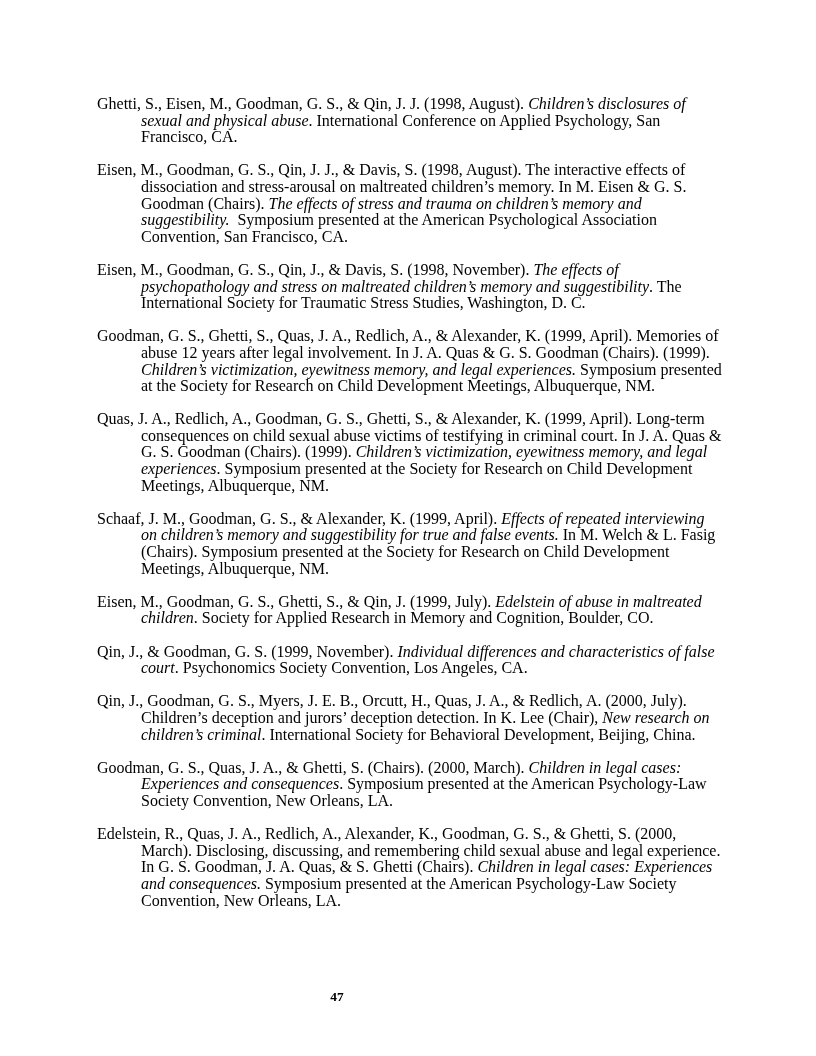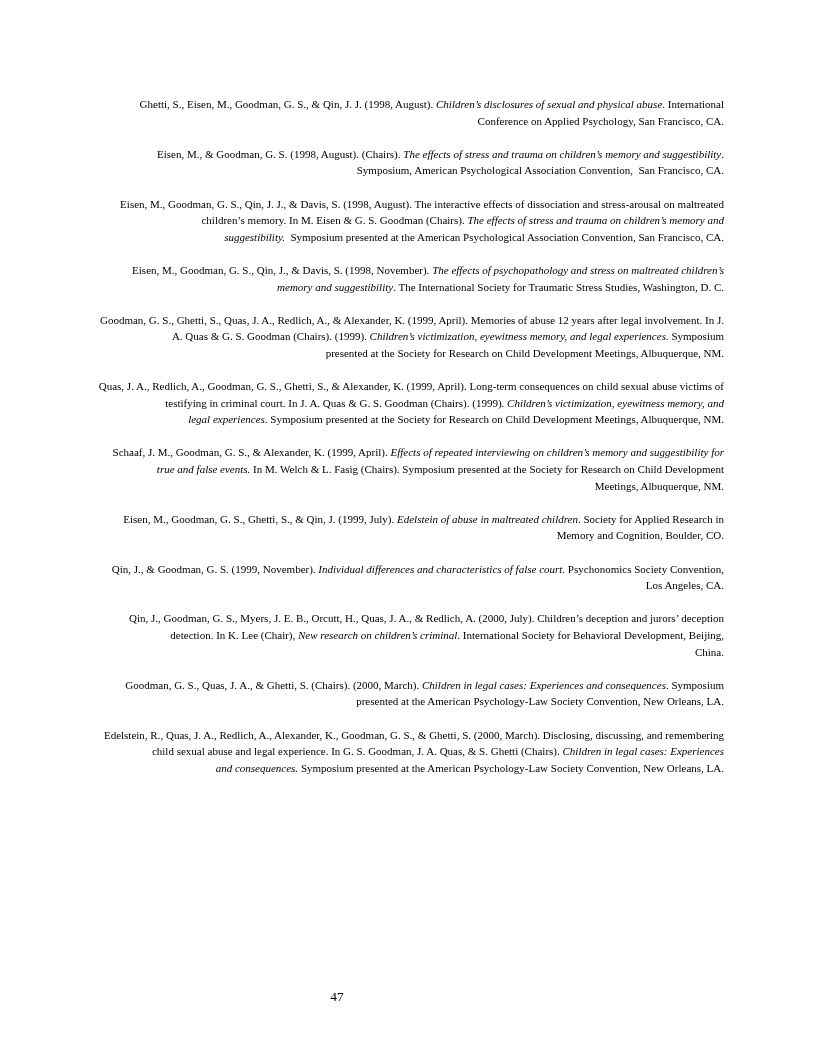--- a/index.html
+++ b/index.html
@@ -19,45 +19,44 @@
   .content {
     position: absolute;
     left: 97px;
     top: 96px;
     width: 627px;
   }
   .entry {
     margin: 0 0 16.6px 0;
     padding-left: 44px;
     text-indent: -44px;
-    font-size: 11px;
+    font-size: 16px;
     line-height: 16.6px;
     white-space: pre-wrap;
-    text-align: right;
   }
   .entry span.it {
     font-style: italic;
   }
   .page-number {
     position: absolute;
     top: 989px;
     left: 0;
     width: 674px;
     text-align: center;
     font-size: 13.4px;
     line-height: 16.6px;
+    font-weight: bold;
   }
 </style>
 </head>
 <body>
 
 <div class="page">
   <div class="content">
       <p class="entry"><span class="rm">Ghetti, S., Eisen, M., Goodman, G. S., &amp; Qin, J. J. (1998, August). </span><span class="it">Children’s disclosures of sexual and physical abuse</span><span class="rm">. International Conference on Applied Psychology, San Francisco, CA.</span></p>
-      <p class="entry"><span class="rm">Eisen, M., &amp; Goodman, G. S. (1998, August). (Chairs). </span><span class="it">The effects of stress and trauma on children’s memory and suggestibility</span><span class="rm">.  Symposium, American Psychological Association Convention,  San Francisco, CA.</span></p>
       <p class="entry"><span class="rm">Eisen, M., Goodman, G. S., Qin, J. J., &amp; Davis, S. (1998, August). The interactive effects of dissociation and stress-arousal on maltreated children’s memory. In M. Eisen &amp; G. S. Goodman (Chairs). </span><span class="it">The effects of stress and trauma on children’s memory and suggestibility.</span><span class="rm">  Symposium presented at the American Psychological Association Convention, San Francisco, CA.</span></p>
       <p class="entry"><span class="rm">Eisen, M., Goodman, G. S., Qin, J., &amp; Davis, S. (1998, November). </span><span class="it">The effects of psychopathology and stress on maltreated children’s memory and suggestibility</span><span class="rm">. The International Society for Traumatic Stress Studies, Washington, D. C.</span></p>
       <p class="entry"><span class="rm">Goodman, G. S., Ghetti, S., Quas, J. A., Redlich, A., &amp; Alexander, K. (1999, April). Memories of abuse 12 years after legal involvement. In J. A. Quas &amp; G. S. Goodman (Chairs). (1999). </span><span class="it">Children’s victimization, eyewitness memory, and legal experiences.</span><span class="rm"> Symposium presented at the Society for Research on Child Development Meetings, Albuquerque, NM.</span></p>
       <p class="entry"><span class="rm">Quas, J. A., Redlich, A., Goodman, G. S., Ghetti, S., &amp; Alexander, K. (1999, April). Long-term consequences on child sexual abuse victims of testifying in criminal court. In J. A. Quas &amp; G. S. Goodman (Chairs). (1999). </span><span class="it">Children’s victimization, eyewitness memory, and legal experiences</span><span class="rm">. Symposium presented at the Society for Research on Child Development Meetings, Albuquerque, NM.</span></p>
       <p class="entry"><span class="rm">Schaaf, J. M., Goodman, G. S., &amp; Alexander, K. (1999, April). </span><span class="it">Effects of repeated interviewing on children’s memory and suggestibility for true and false events.</span><span class="rm"> In M. Welch &amp; L. Fasig (Chairs). Symposium presented at the Society for Research on Child Development Meetings, Albuquerque, NM.</span></p>
       <p class="entry"><span class="rm">Eisen, M., Goodman, G. S., Ghetti, S., &amp; Qin, J. (1999, July). </span><span class="it">Edelstein of abuse in maltreated children</span><span class="rm">. Society for Applied Research in Memory and Cognition, Boulder, CO.</span></p>
       <p class="entry"><span class="rm">Qin, J., &amp; Goodman, G. S. (1999, November). </span><span class="it">Individual differences and characteristics of false court</span><span class="rm">. Psychonomics Society Convention, Los Angeles, CA.</span></p>
       <p class="entry"><span class="rm">Qin, J., Goodman, G. S., Myers, J. E. B., Orcutt, H., Quas, J. A., &amp; Redlich, A. (2000, July). Children’s deception and jurors’ deception detection. In K. Lee (Chair), </span><span class="it">New research on children’s criminal</span><span class="rm">. International Society for Behavioral Development, Beijing, China.</span></p>
       <p class="entry"><span class="rm">Goodman, G. S., Quas, J. A., &amp; Ghetti, S. (Chairs). (2000, March). </span><span class="it">Children in legal cases: Experiences and consequences</span><span class="rm">. Symposium presented at the American Psychology-Law Society Convention, New Orleans, LA.</span></p>
       <p class="entry"><span class="rm">Edelstein, R., Quas, J. A., Redlich, A., Alexander, K., Goodman, G. S., &amp; Ghetti, S. (2000, March). Disclosing, discussing, and remembering child sexual abuse and legal experience. In G. S. Goodman, J. A. Quas, &amp; S. Ghetti (Chairs). </span><span class="it">Children in legal cases: Experiences and consequences.</span><span class="rm"> Symposium presented at the American Psychology-Law Society Convention, New Orleans, LA.</span></p>

